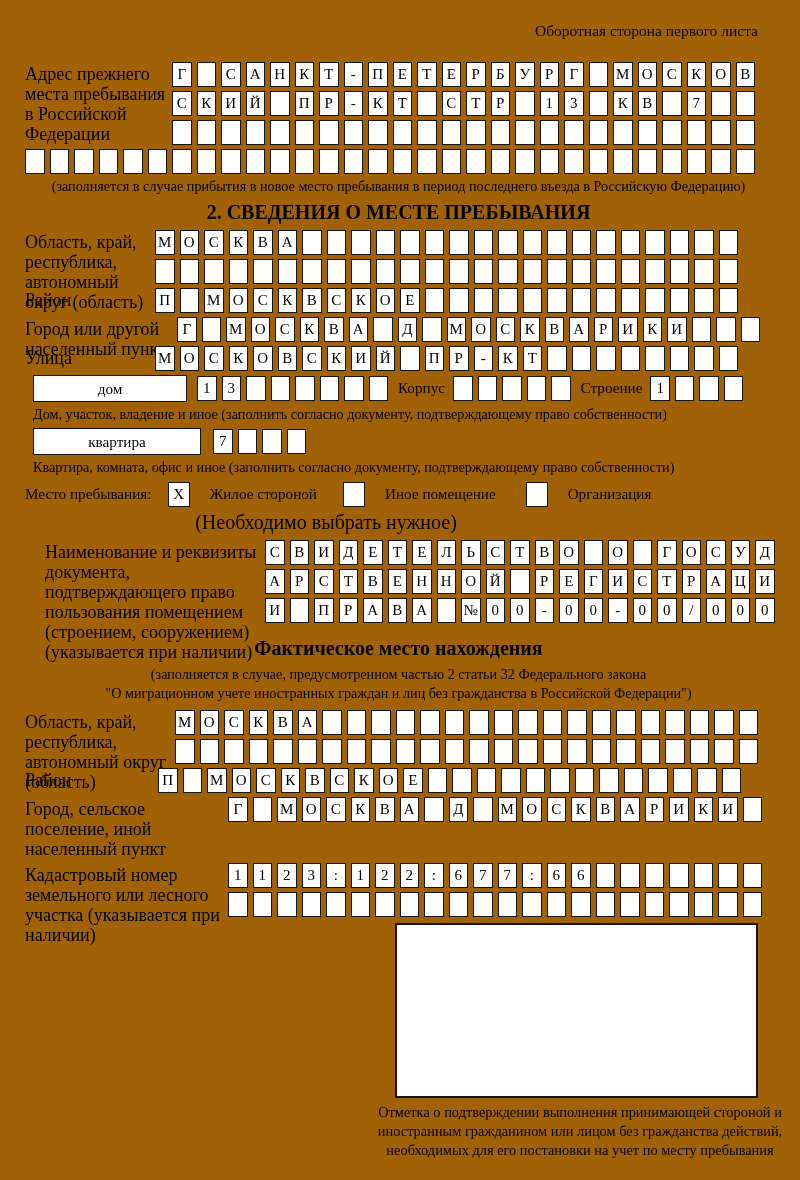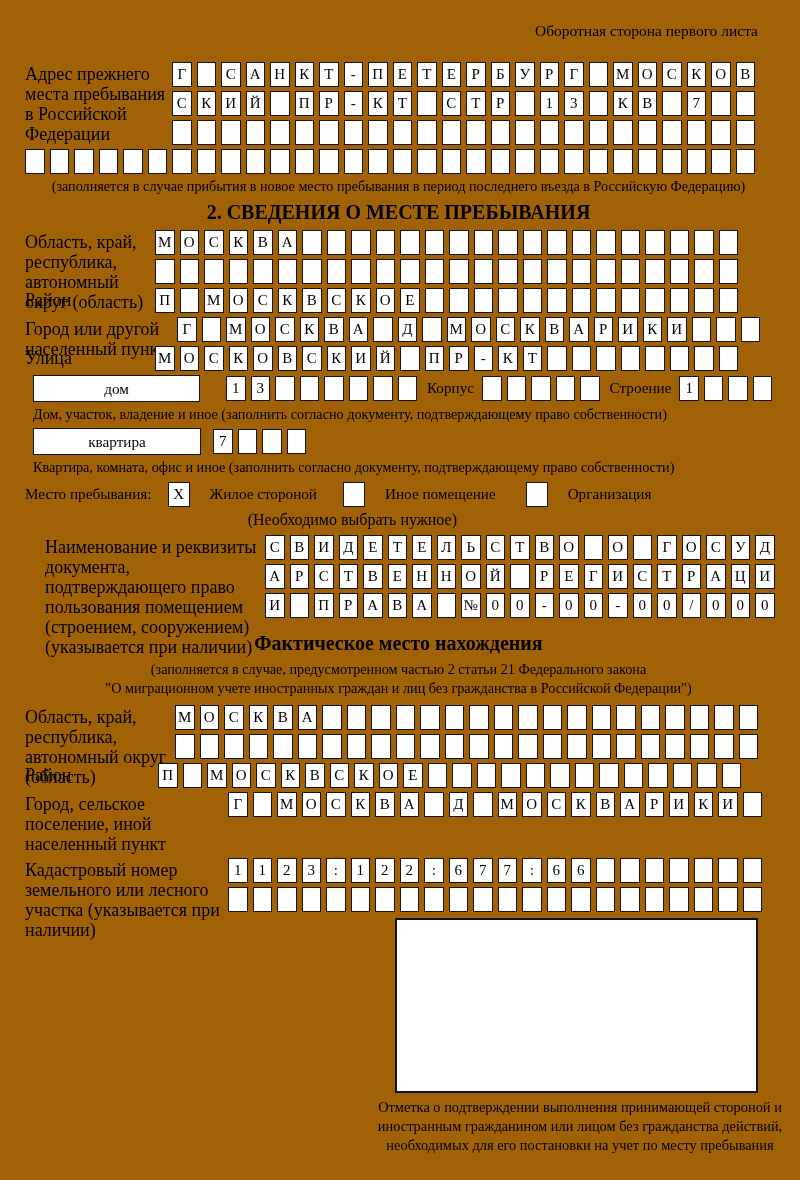--- a/index.html
+++ b/index.html
@@ -60,35 +60,35 @@
     margin: 6px 0 6px 0;
   }
   .widebox {
     flex: 0 0 auto;
     border: 1.8px solid #141414;
     height: 27px;
     display: flex; align-items: center; justify-content: center;
     font-size: 15.2px;
     background: #fff;
   }
-  .housebox { width: 167px; margin-left: 8px; margin-right: 26px; font-family: Liberation Serif, serif; }
+  .housebox { width: 154px; margin-left: 8px; margin-right: 10px; font-family: Liberation Serif, serif; }
   .aptbox   { width: 168px; margin-left: 8px; margin-right: 12px; }
   .inline-label { font-size: 15.2px; padding: 4px 8px 0 10px; white-space: nowrap; }
   .inline-label.first { padding-left: 0; }
   .houserow .cells, .aptrow .cells { padding-top: 1px; }
   .checkbox {
     flex: 0 0 auto;
     width: 22px; height: 25px;
     border: 1.8px solid #141414;
     display: flex; align-items: center; justify-content: center;
     font-size: 15px;
     margin: 1px 10px 0 8px;
     background: #fff;
   }
-  .choose-note { font-size: 16px; margin: 0 0 6px 170px; width: 262px; text-align: right; }
+  .choose-note { font-size: 20px; margin: 0 0 6px 170px; width: 262px; text-align: center; }
   .center-note { font-size: 14.2px; text-align: center; margin-bottom: 2px; }
   .stamp-box {
     width: 363px; height: 175px;
     border: 2px solid #141414;
     margin-left: 370px;
     margin-top: 6px;
     background: #fff;
   }
   .stamp-note {
     width: 430px;
@@ -494,21 +494,21 @@
           <div class="cell">0</div>
           <div class="cell">/</div>
           <div class="cell">0</div>
           <div class="cell">0</div>
           <div class="cell">0</div>
         </div>
     </div>
   </div>
 
   <div class="sec-title" style="margin-top:14px;">Фактическое место нахождения</div>
-  <div class="center-note">(заполняется в случае, предусмотренном частью 2 статьи 21 Федерального закона</div>
+  <div class="center-note">(заполняется в случае, предусмотренном частью 2 статьи 32 Федерального закона</div>
   <div class="center-note" style="margin-bottom:8px;">"О миграционном учете иностранных граждан и лиц без гражданства в Российской Федерации")</div>
 
   <div class="frow">
     <div class="flabel w150 hang54">Область, край, республика, автономный округ (область)</div>
     <div class="cellcol">
       <div class="cells">
           <div class="cell">М</div>
           <div class="cell">О</div>
           <div class="cell">С</div>
           <div class="cell">К</div>

